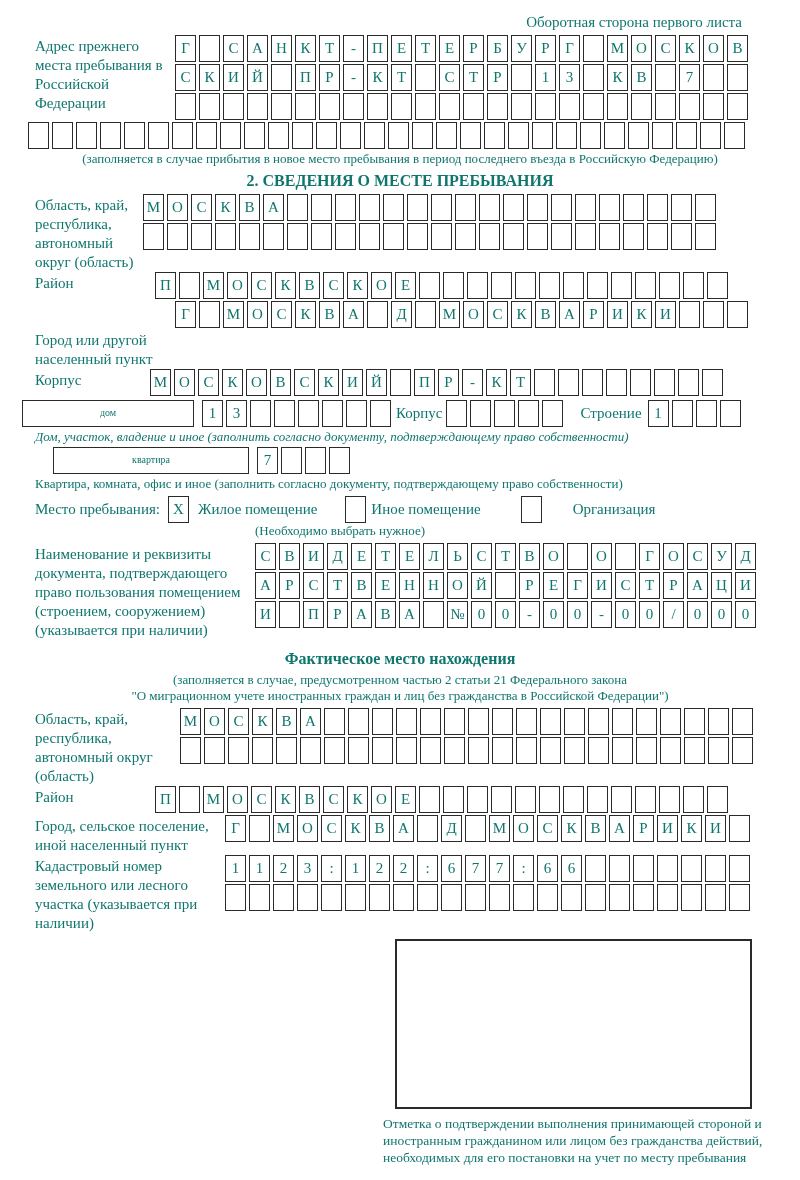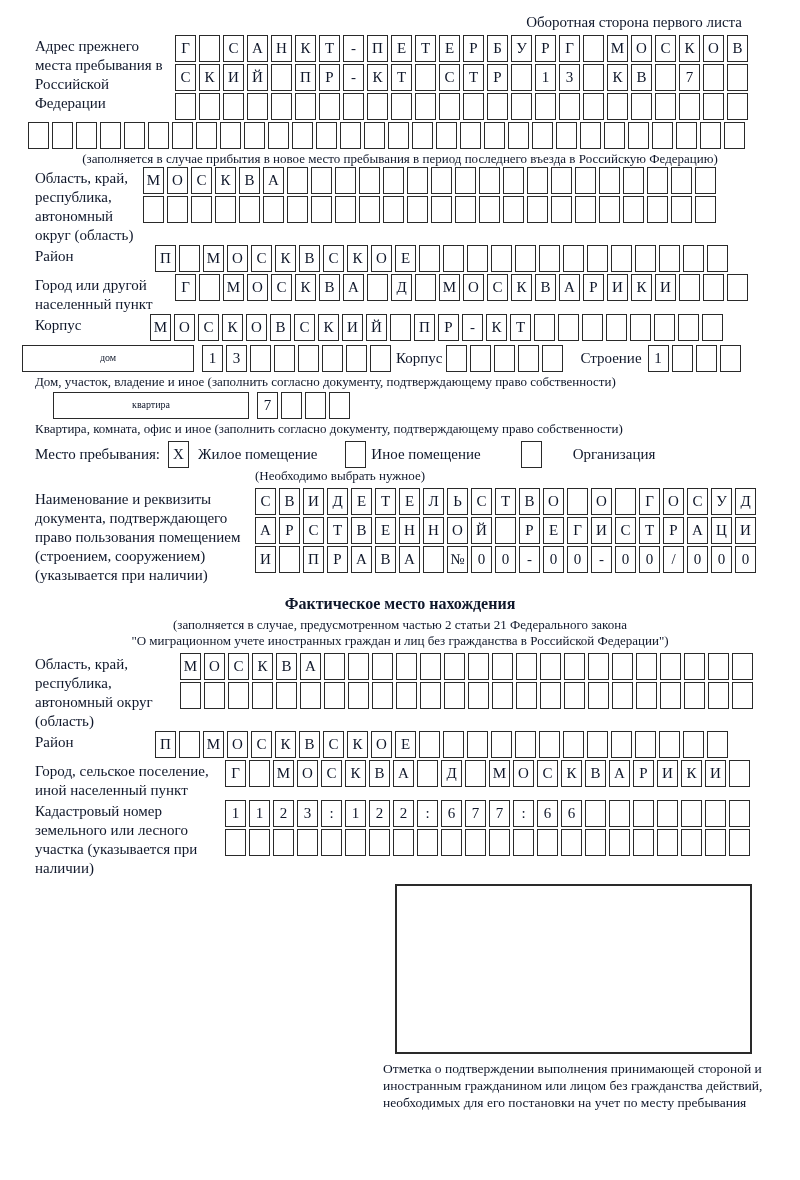--- a/index.html
+++ b/index.html
@@ -1,39 +1,39 @@
 <!DOCTYPE html>
 <html><head>
 <meta charset="utf-8">
 <style>
   html,body{margin:0;padding:0;background:#fff;}
   .page{
     width:800px;height:1180px;position:relative;background:#ffffff;
-    font-family:"Liberation Serif","DejaVu Serif",serif;color:#0f172a;
+    font-family:"Liberation Serif","DejaVu Serif",serif;color:#0f766e;
     overflow:hidden;
     border-radius:23px;
   }
   .corner{text-align:right;padding:14px 58px 0 0;font-size:15px;}
   .frow{display:flex;align-items:flex-start;margin-left:35px;}
   .lbl{font-size:15px;line-height:19px;flex-shrink:0;padding-top:2px;}
   .rows{display:flex;flex-direction:column;}
   .boxrow{display:flex;margin-bottom:2px;flex-shrink:0;}
   .cell{
     width:21px;height:27px;border:1.6px solid #2a2a2a;box-sizing:border-box;
     margin-right:3px;text-align:center;font-size:15px;line-height:24px;flex-shrink:0;
   }
   .widebox{
     border:1.6px solid #2a2a2a;height:27px;box-sizing:border-box;text-align:center;
     font-size:10px;line-height:24px;flex-shrink:0;
   }
   .note{font-size:13px;line-height:16px;}
   .center{text-align:center;}
   .h2{font-weight:bold;font-size:16px;text-align:center;margin:5px 0 4px 0;}
   .inline-lbl{font-size:15px;line-height:27px;white-space:nowrap;}
-  .w130{width:130px;} .w108{width:108px;} .w120{width:120px;} .w140{width:140px;}
+  .w130{width:130px;} .w108{width:108px;} .w120{width:120px;} .w140{width:140px;margin-top:28px;}
   .w115{width:115px;} .w145{width:145px;} .w190{width:190px;} .w218{width:218px;}
   .mt2{margin-top:2px;} .mt4{margin-top:4px;}
   .stamp-box{border:2px solid #2a2a2a;width:357px;height:170px;margin:6px 0 0 395px;box-sizing:border-box;}
   .stamp-caption{width:395px;margin:6px 0 0 383px;font-size:13.5px;line-height:17px;text-align:left;}
 </style>
 </head>
 <body>
 
 <div class="page">
 
@@ -149,20 +149,21 @@
       <span class="cell"></span>
       <span class="cell"></span>
       <span class="cell"></span>
       <span class="cell"></span>
       <span class="cell"></span>
       <span class="cell"></span>
       <span class="cell"></span>
     </div>
   <div class="note center">(заполняется в случае прибытия в новое место пребывания в период последнего въезда в Российскую Федерацию)</div>
 
+  <div class="h2">2. СВЕДЕНИЯ О МЕСТЕ ПРЕБЫВАНИЯ</div>
 
   <div class="frow">
     <div class="lbl w108">Область, край, республика, автономный округ (область)</div>
     <div class="rows">
       <div class="boxrow">
           <span class="cell">М</span>
           <span class="cell">О</span>
           <span class="cell">С</span>
           <span class="cell">К</span>
           <span class="cell">В</span>
@@ -326,21 +327,21 @@
         <span class="cell"></span>
       </div>
     <span class="inline-lbl" style="margin:0 6px 0 14px;">Строение</span>
     <div class="boxrow" style="margin:0;">
         <span class="cell">1</span>
         <span class="cell"></span>
         <span class="cell"></span>
         <span class="cell"></span>
       </div>
   </div>
-  <div class="note mt2" style="margin-left:35px;">Дом, участок, владение и иное (заполнить согласно документу, подтверждающему право собственности)</div>
+  <div class="note mt2" style="margin-left:35px;font-style:italic;">Дом, участок, владение и иное (заполнить согласно документу, подтверждающему право собственности)</div>
 
   <div class="frow mt2" style="align-items:center;padding-left:18px;">
     <div class="widebox" style="width:196px;">квартира</div>
     <div class="boxrow" style="margin:0 0 0 8px;">
         <span class="cell">7</span>
         <span class="cell"></span>
         <span class="cell"></span>
         <span class="cell"></span>
       </div>
   </div>

